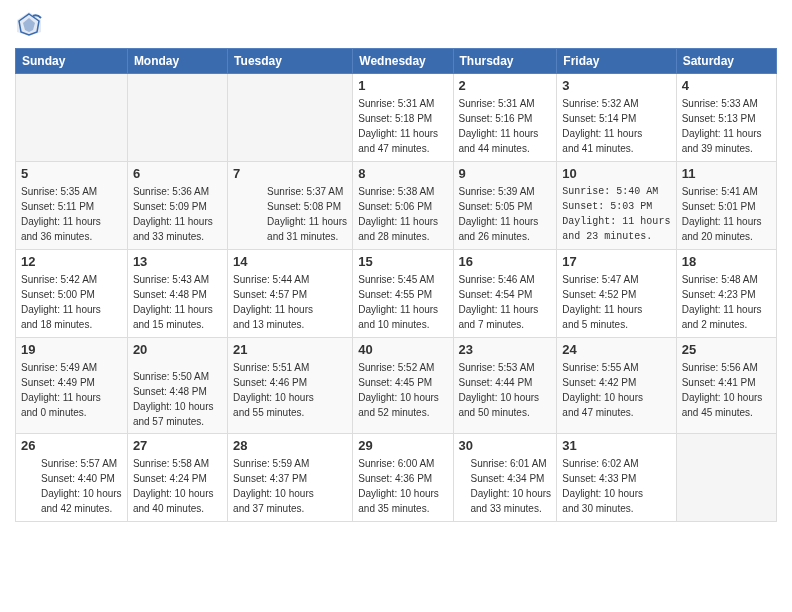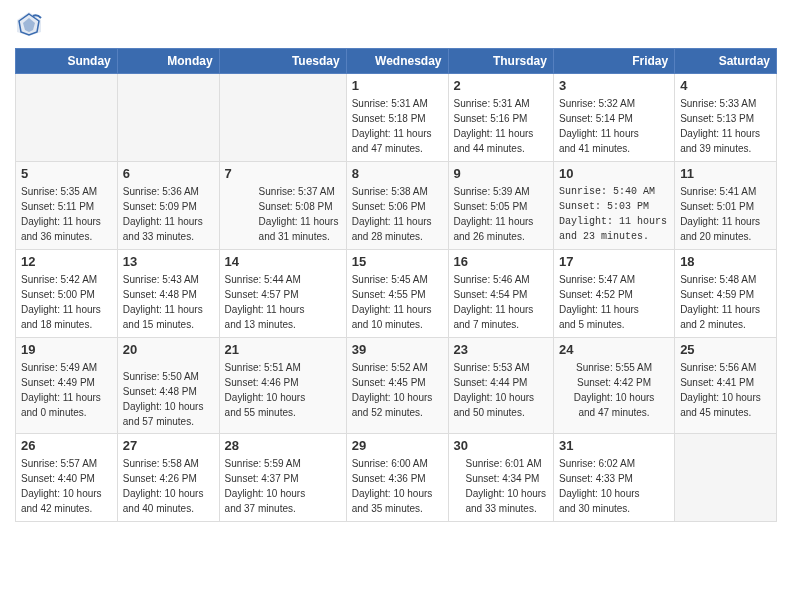--- a/index.html
+++ b/index.html
@@ -57,21 +57,21 @@
     .calendar {
       width: 100%;
       border-collapse: collapse;
       border: 1px solid #ccc;
     }
     .calendar th {
       background-color: #3a6baf;
       color: #fff;
       font-size: 12px;
       font-weight: bold;
-      text-align: right;
+      text-align: left;
       padding: 5px 6px;
       border: 1px solid #5580c0;
     }
     .calendar td {
       vertical-align: top;
       padding: 4px 5px;
       font-size: 10px;
       color: #333;
       border: 1px solid #ddd;
       min-width: 100px;
@@ -255,21 +255,21 @@
           <td>
             <span class="day-number">17</span>
             <div class="day-info" style="white-space: pre-line;">Sunrise: 5:47 AM
 Sunset: 4:52 PM
 Daylight: 11 hours
 and 5 minutes.</div>
           </td>
           <td>
             <span class="day-number">18</span>
             <div class="day-info" style="white-space: pre-line;">Sunrise: 5:48 AM
-Sunset: 4:59 PM
+Sunset: 4:23 PM
 Daylight: 11 hours
 and 2 minutes.</div>
           </td>
         </tr>
         <tr>
           <td>
             <span class="day-number">19</span>
             <div class="day-info" style="white-space: pre-line;">Sunrise: 5:49 AM
 Sunset: 4:49 PM
 Daylight: 11 hours
@@ -283,60 +283,60 @@
 and 57 minutes.</div>
           </td>
           <td>
             <span class="day-number">21</span>
             <div class="day-info" style="white-space: pre-line;">Sunrise: 5:51 AM
 Sunset: 4:46 PM
 Daylight: 10 hours
 and 55 minutes.</div>
           </td>
           <td>
-            <span class="day-number">39</span>
+            <span class="day-number">40</span>
             <div class="day-info" style="white-space: pre-line;">Sunrise: 5:52 AM
 Sunset: 4:45 PM
 Daylight: 10 hours
 and 52 minutes.</div>
           </td>
           <td>
             <span class="day-number">23</span>
             <div class="day-info" style="white-space: pre-line;">Sunrise: 5:53 AM
 Sunset: 4:44 PM
 Daylight: 10 hours
 and 50 minutes.</div>
           </td>
           <td>
             <span class="day-number">24</span>
-            <div class="day-info" style="white-space: pre-line; text-align: center;">Sunrise: 5:55 AM
+            <div class="day-info" style="white-space: pre-line;">Sunrise: 5:55 AM
 Sunset: 4:42 PM
 Daylight: 10 hours
 and 47 minutes.</div>
           </td>
           <td>
             <span class="day-number">25</span>
             <div class="day-info" style="white-space: pre-line;">Sunrise: 5:56 AM
 Sunset: 4:41 PM
 Daylight: 10 hours
 and 45 minutes.</div>
           </td>
         </tr>
         <tr>
           <td>
             <span class="day-number">26</span>
-            <div class="day-info" style="white-space: pre-line;">Sunrise: 5:57 AM
+            <div class="day-info" style="white-space: pre-line; margin-left: 20px;">Sunrise: 5:57 AM
 Sunset: 4:40 PM
 Daylight: 10 hours
 and 42 minutes.</div>
           </td>
           <td>
             <span class="day-number">27</span>
             <div class="day-info" style="white-space: pre-line;">Sunrise: 5:58 AM
-Sunset: 4:26 PM
+Sunset: 4:24 PM
 Daylight: 10 hours
 and 40 minutes.</div>
           </td>
           <td>
             <span class="day-number">28</span>
             <div class="day-info" style="white-space: pre-line;">Sunrise: 5:59 AM
 Sunset: 4:37 PM
 Daylight: 10 hours
 and 37 minutes.</div>
           </td>

